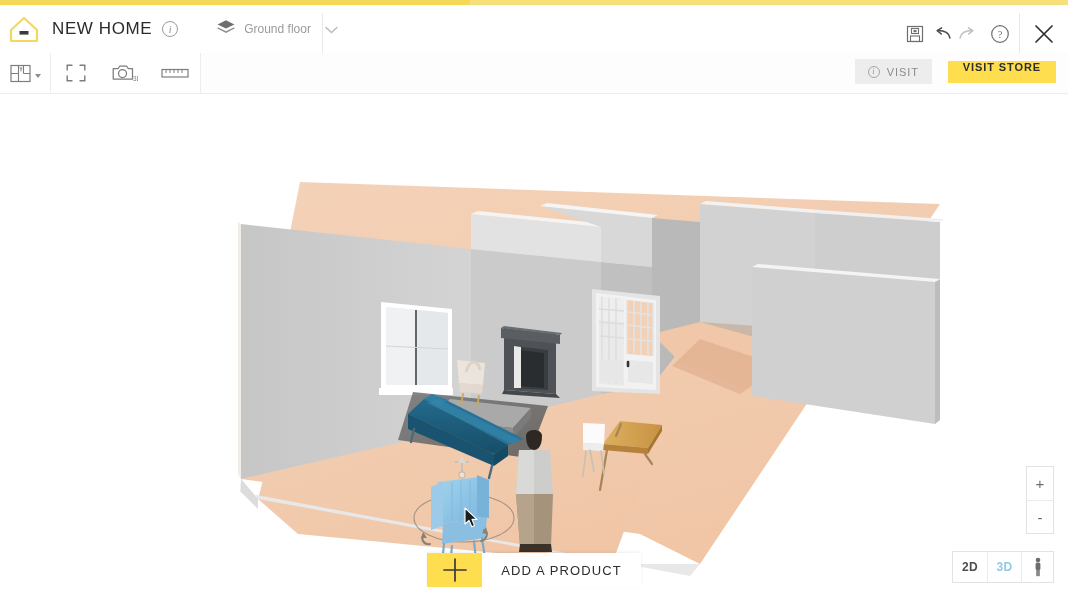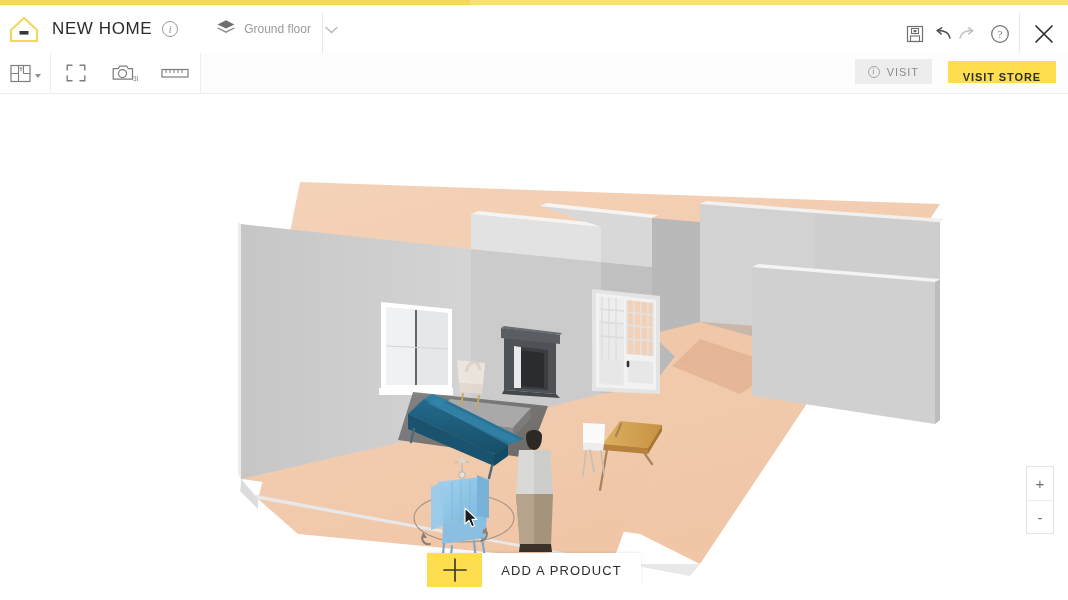--- a/index.html
+++ b/index.html
@@ -90,21 +90,21 @@
     display: flex; align-items: center; gap: 7px;
     background: #ededed; color: #8b8b8b; height: 25px; padding: 0 13px;
     font-size: 11px; letter-spacing: .9px; cursor: pointer;
   }
   .btn-info .ic { width: 12px; height: 12px; border-radius: 50%; border: 1px solid #a6a6a6;
     display: inline-flex; align-items: center; justify-content: center;
     font-size: 8px; font-style: italic; font-family: "Liberation Serif", serif; }
   .btn-store {
     background: #fedd4f; color: #2e2e2e; height: 22px; padding: 0 15px;
     font-size: 11px; font-weight: bold; letter-spacing: .9px;
-    display: flex; align-items: flex-end; cursor: pointer;
+    display: flex; align-items: flex-start; cursor: pointer;
   }
 
   
   .viewport {
     position: absolute; left: 0; top: 94px; width: 1068px; height: 506px;
     background: #ffffff; overflow: hidden;
   }
   .scene { position: absolute; left: 0; top: 0; width: 1068px; height: 506px; }
 
   
@@ -466,20 +466,32 @@
           <path d="M5.4 6 L5.6 12 M7 6 L7 12 M8.6 6 L8.4 12" stroke="#a8a8a8" stroke-width="1"></path>
         </svg>
       </span>
     </div>
 
     <div class="zoom-ctl">
       <div class="zoom-btn plus">+</div>
       <div class="zoom-btn minus">-</div>
     </div>
 
+    <div class="view-ctl">
+      <div class="view-btn">2D</div>
+      <div class="view-btn active">3D</div>
+      <div class="view-btn person">
+        <svg width="12" height="20" viewBox="0 0 12 20">
+          <circle cx="6" cy="3" r="2.3" fill="#6d6d6d"></circle>
+          <rect x="3.6" y="5.6" width="4.8" height="7.4" rx="1.6" fill="#6d6d6d"></rect>
+          <rect x="4.3" y="12.6" width="1.5" height="6.6" fill="#6d6d6d"></rect>
+          <rect x="6.2" y="12.6" width="1.5" height="6.6" fill="#6d6d6d"></rect>
+        </svg>
+      </div>
+    </div>
   </div>
 
   <div class="add-product">
     <div class="ap-plus">
       <svg width="26" height="26" viewBox="0 0 26 26">
         <path d="M13 2 L13 24 M2 13 L24 13" stroke="#3a3a3a" stroke-width="1.7" stroke-linecap="round"></path>
       </svg>
     </div>
     <div class="ap-label">ADD A PRODUCT</div>
   </div>

